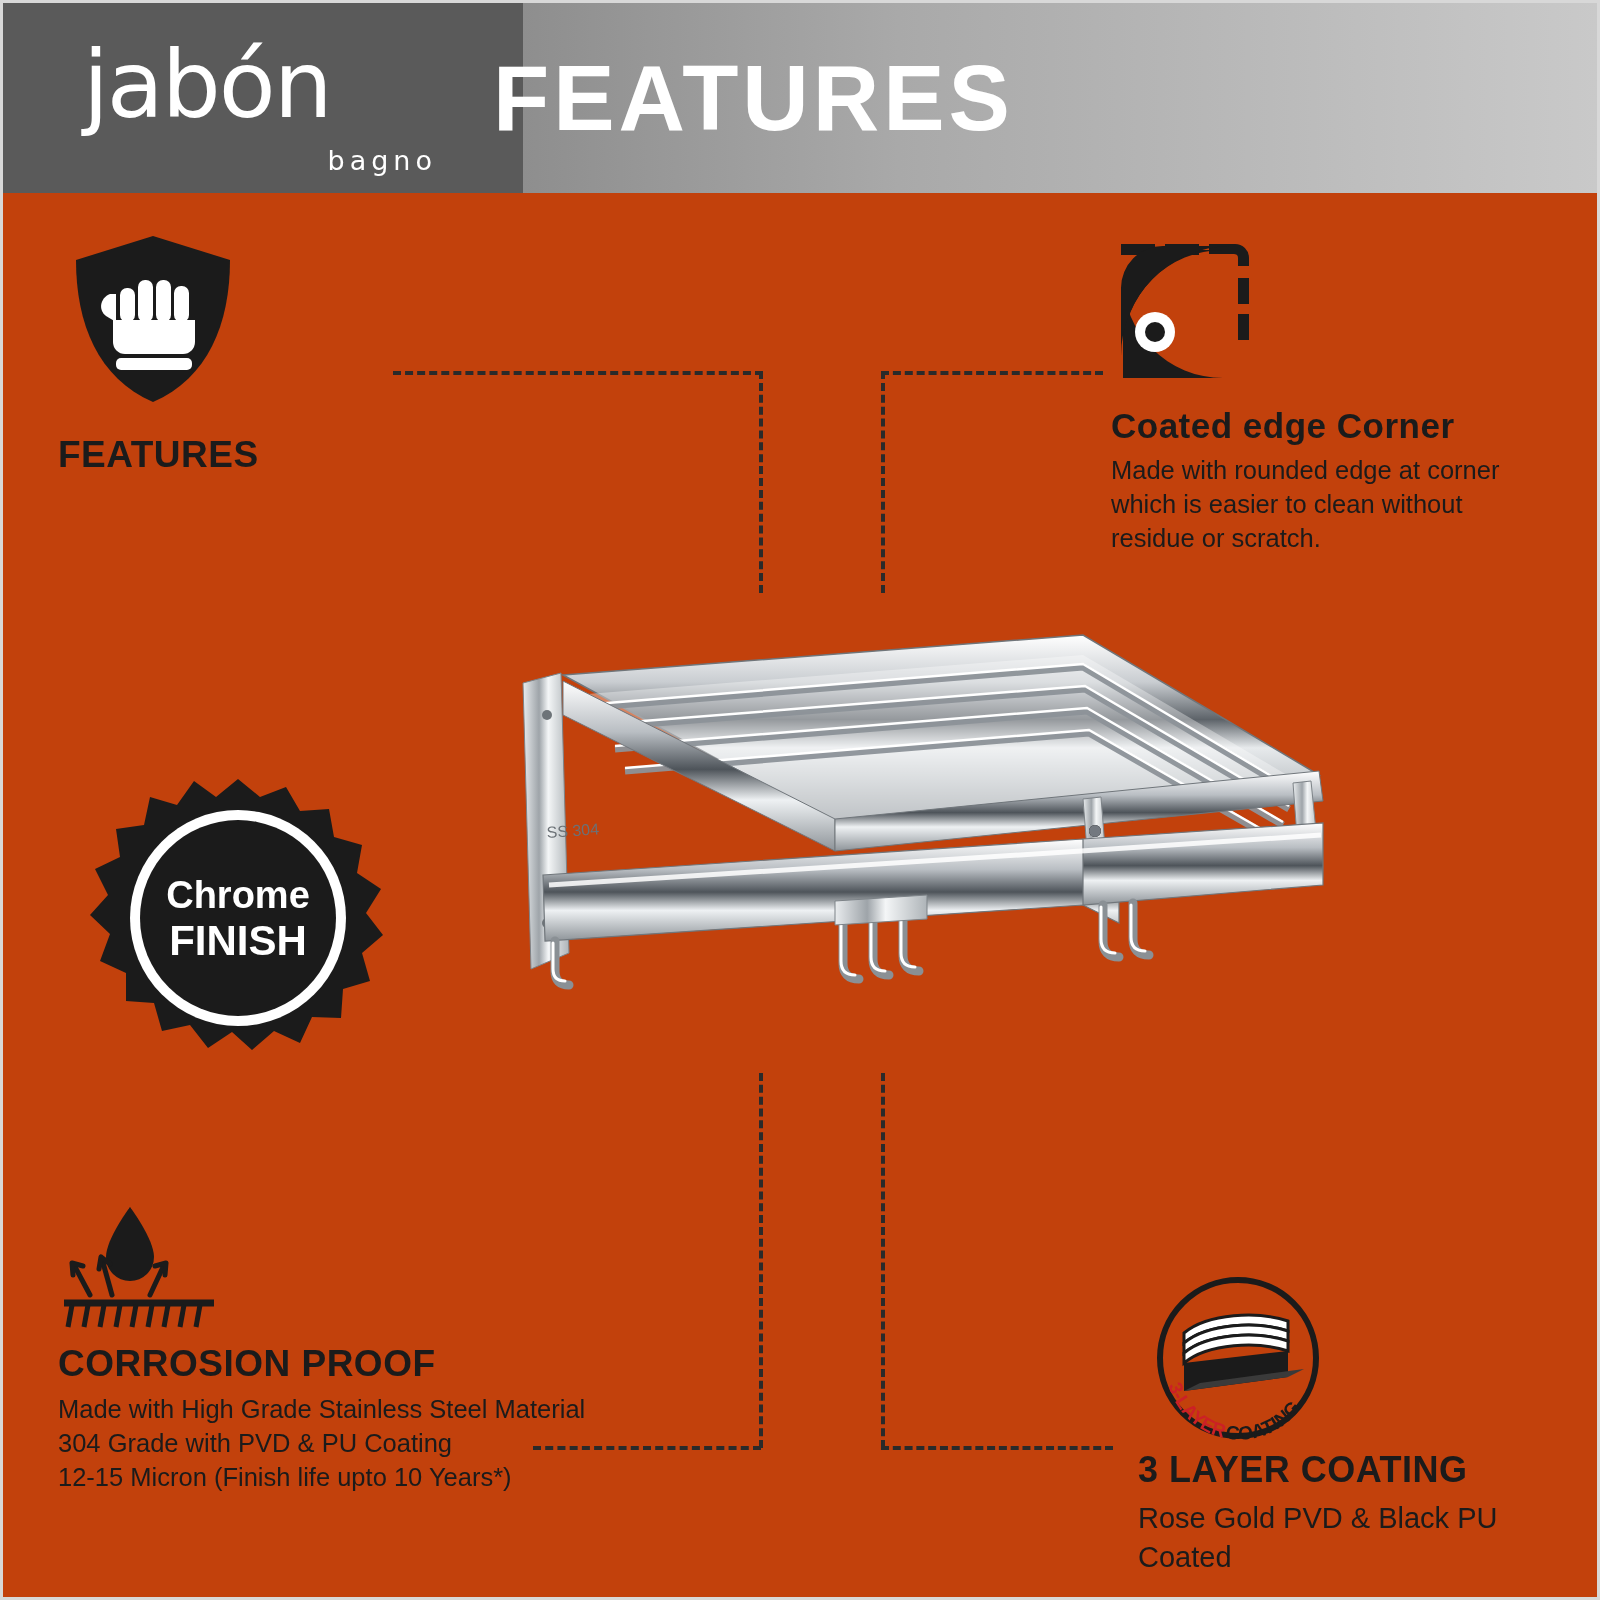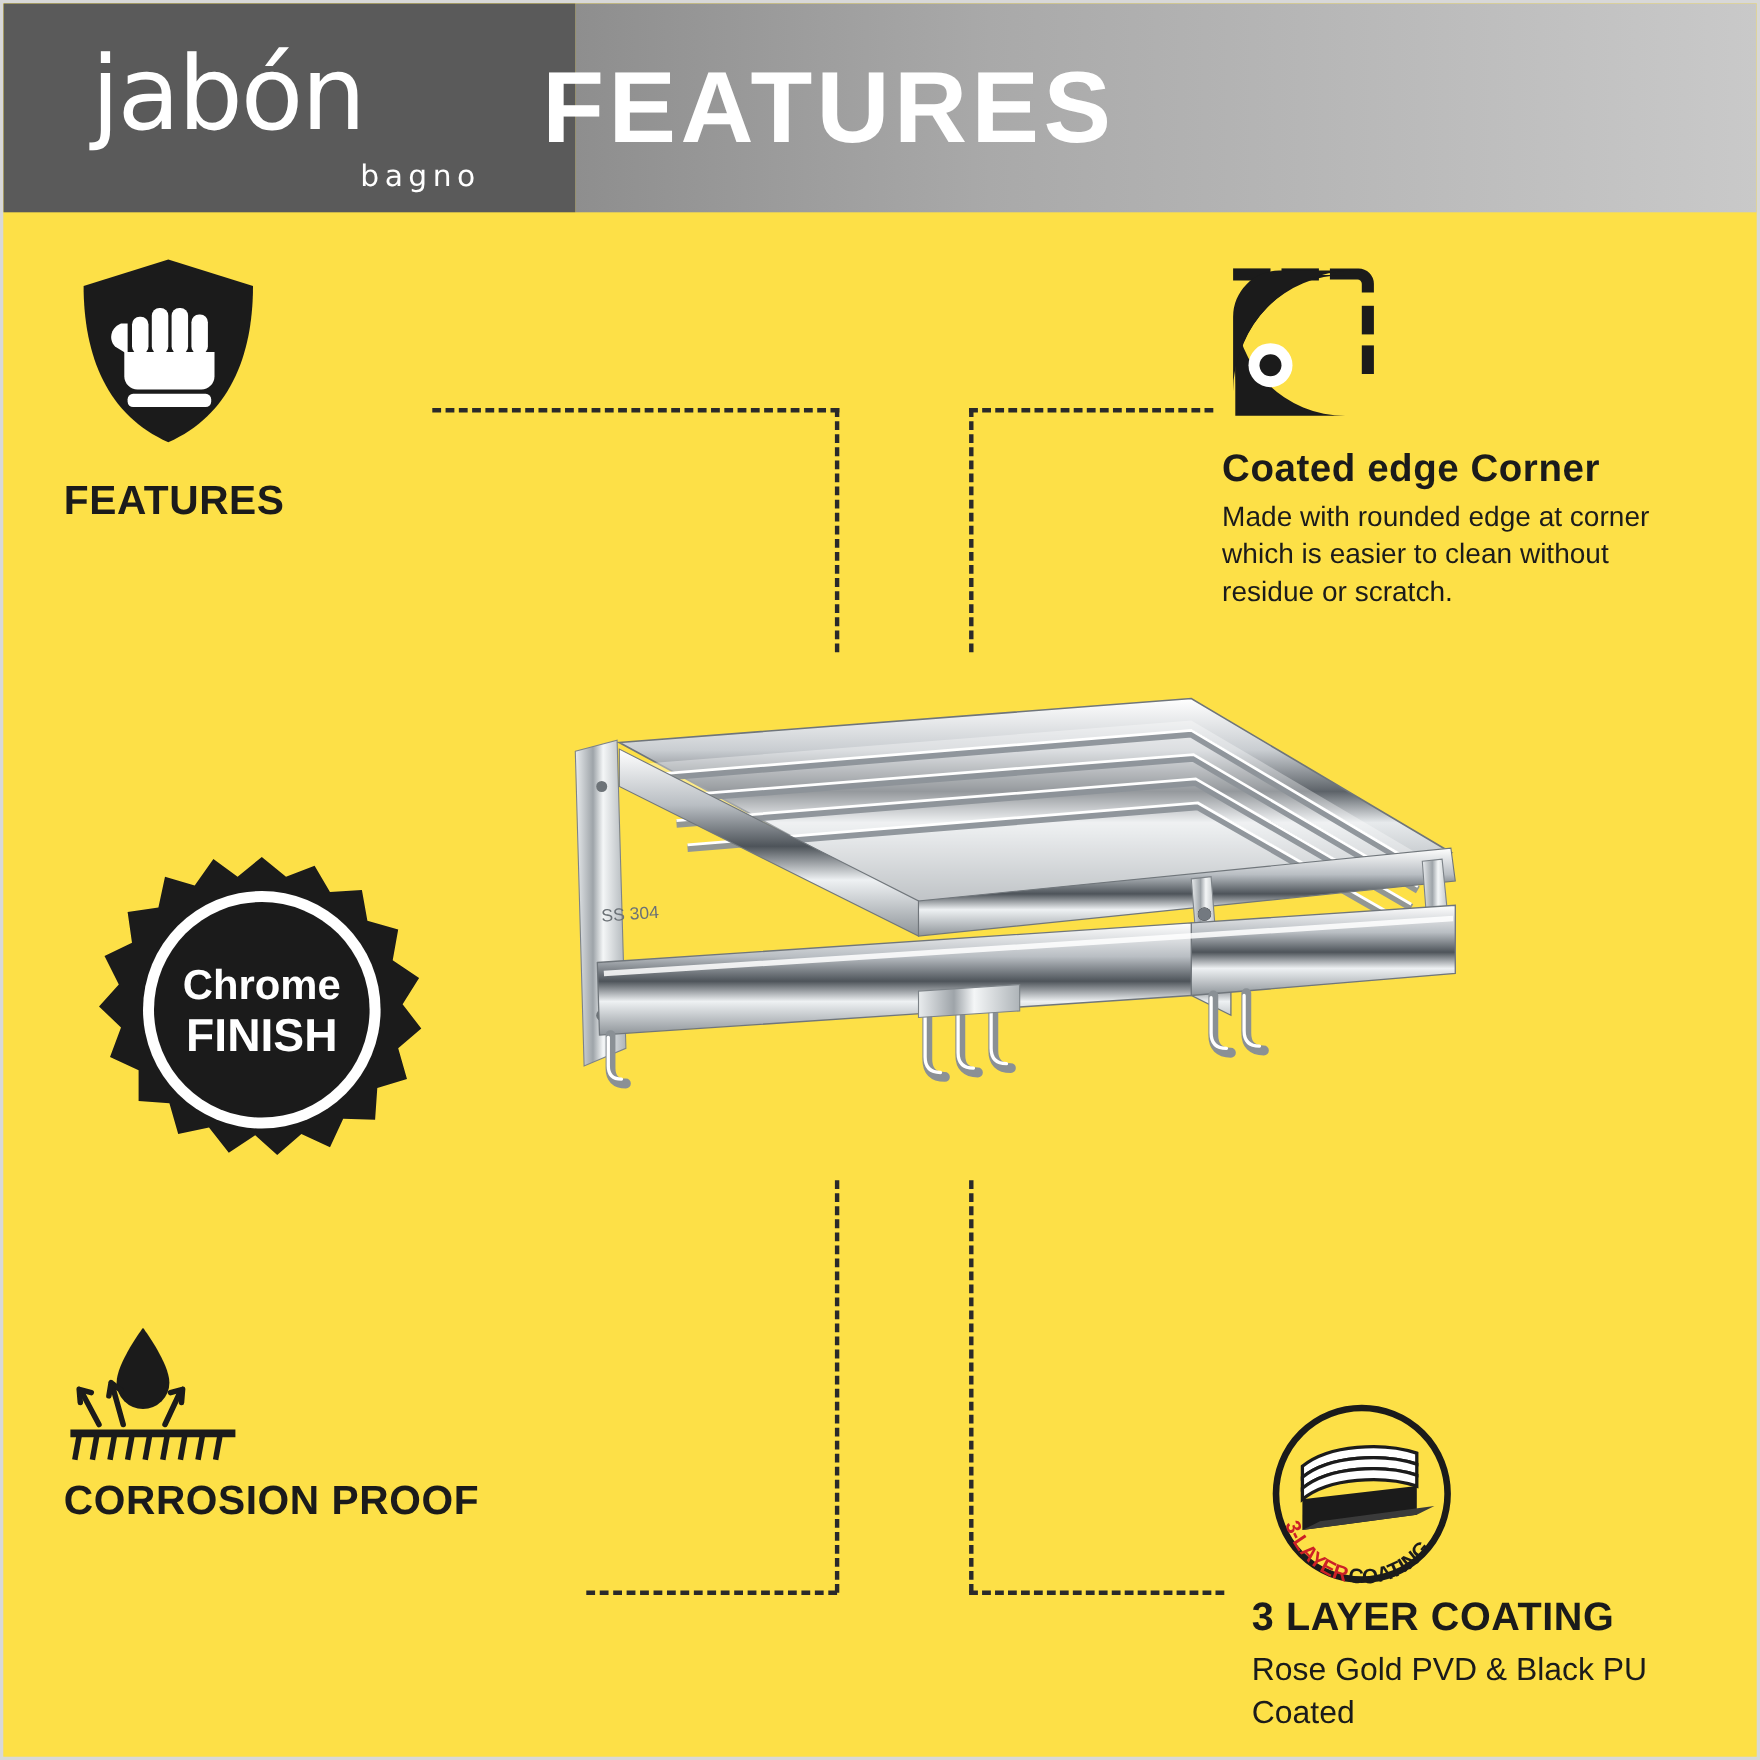--- a/index.html
+++ b/index.html
@@ -4,21 +4,21 @@
 <style>
   html, body {
     margin: 0;
     padding: 0;
     background: #ffffff;
   }
   .page {
     position: relative;
     width: 1600px;
     height: 1600px;
-    background: #fde047;
+    background: #c2410c;
     font-family: "Liberation Sans", sans-serif;
     overflow: hidden;
     box-sizing: border-box;
     border: 3px solid #d8d8d8;
     text-decoration: underline;
   }
 
   
   .header {
     position: absolute;
@@ -333,20 +333,25 @@
           <line x1="62" y1="102" x2="58" y2="124"></line>
           <line x1="78" y1="102" x2="74" y2="124"></line>
           <line x1="94" y1="102" x2="90" y2="124"></line>
           <line x1="110" y1="102" x2="106" y2="124"></line>
           <line x1="126" y1="102" x2="122" y2="124"></line>
           <line x1="142" y1="102" x2="138" y2="124"></line>
         </g>
       </svg>
     </div>
     <div class="feat-title">CORROSION PROOF</div>
+    <div class="feat-body">
+      <div class="nowrap">Made with High Grade Stainless Steel Material</div>
+      <div class="nowrap">304 Grade with PVD &amp; PU Coating</div>
+      <div class="nowrap">12-15 Micron (Finish life upto 10 Years*)</div>
+    </div>
   </div>
 
   <div class="feat" id="coating">
     <div class="icon">
       <svg viewBox="0 0 200 170" width="200" height="170">
         <circle cx="100" cy="85" r="78" fill="none" stroke="#1b1b1b" stroke-width="6"></circle>
 
         <g>
           <path d="M46 60 C70 40 120 38 150 48 L150 58 C120 48 70 50 46 70 Z" fill="#ffffff" stroke="#1b1b1b" stroke-width="3"></path>
           <path d="M46 70 C70 50 120 48 150 58 L150 68 C120 58 70 60 46 80 Z" fill="#ffffff" stroke="#1b1b1b" stroke-width="3"></path>

